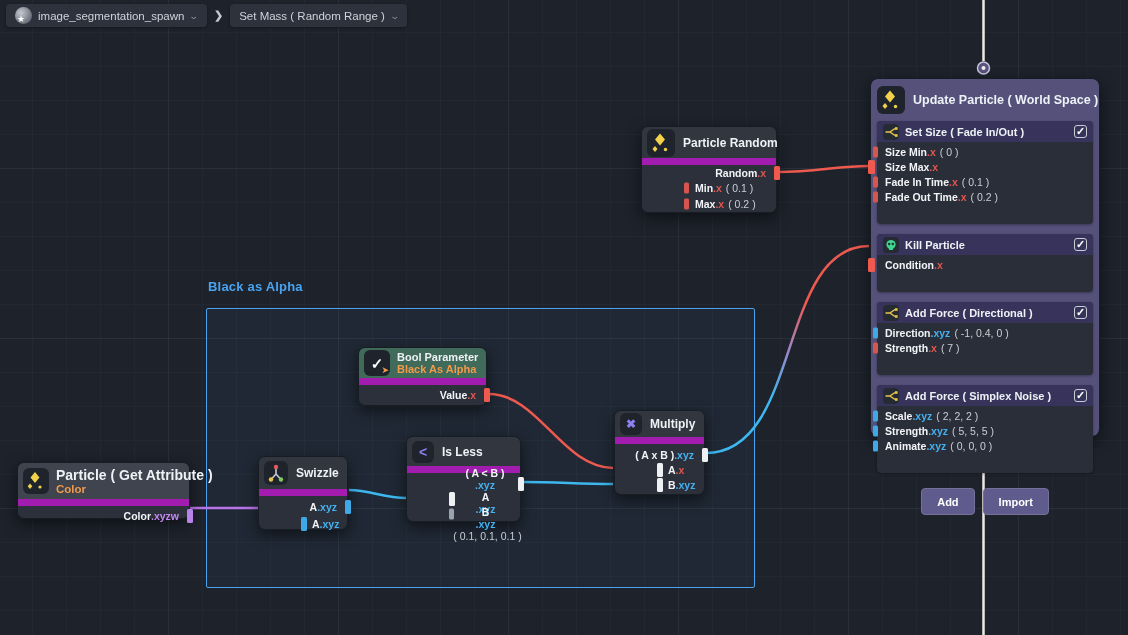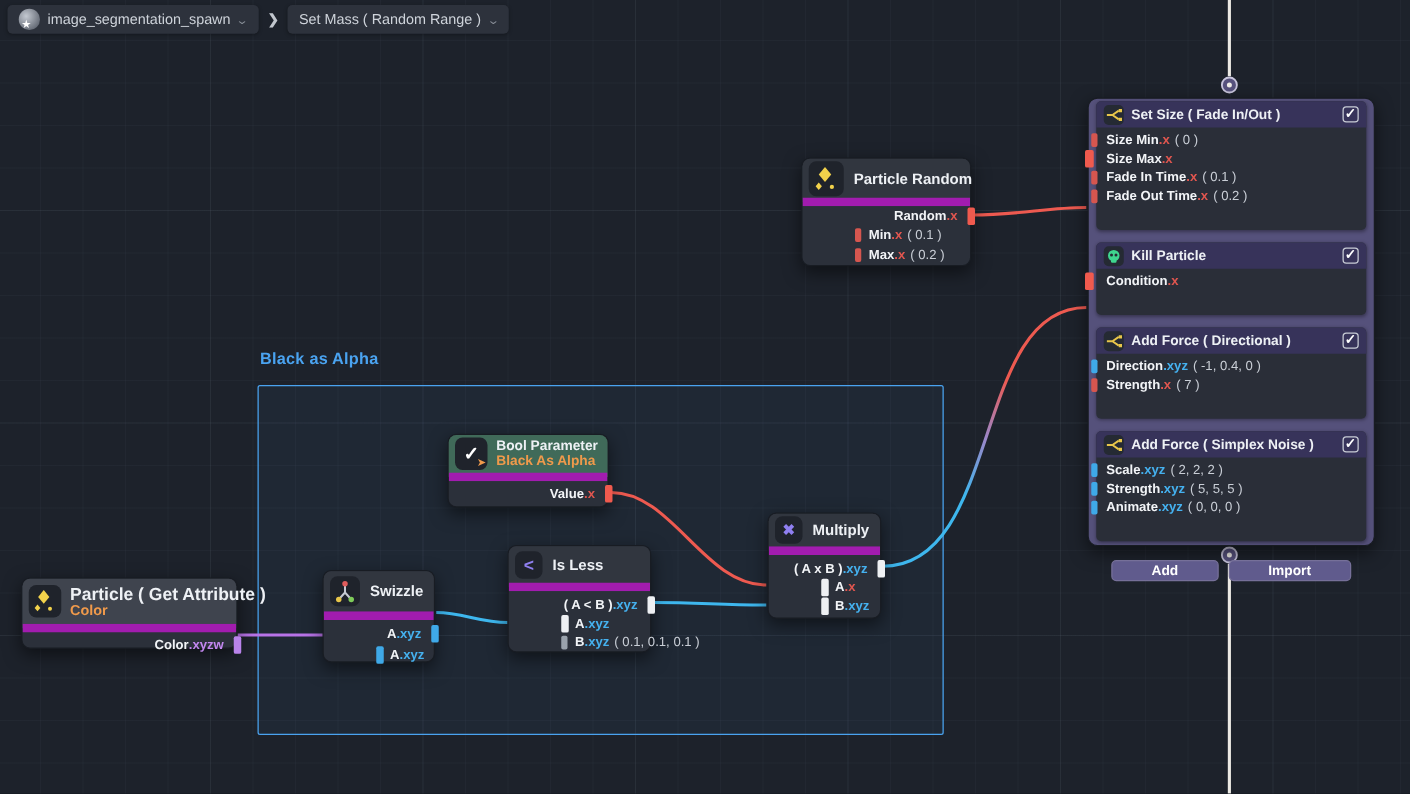--- a/index.html
+++ b/index.html
@@ -55,21 +55,21 @@
   
   #node-getattr  { left:17px;  top:462px; width:173px; height:57px; }
   #node-getattr .nhdr { background:#3f444e; padding:4px 8px 4px 5px; gap:7px; }
   #node-getattr .body { height:20px; }
   #node-swizzle  { left:258px; top:456px; width:90px;  height:74px; }
   #node-swizzle .rows { padding:2px 0; }
   #node-swizzle .row { height:17px; }
   #node-isless   { left:406px; top:436px; width:115px; height:86px; }
   #node-isless .nhdr { height:36px; }
   #node-isless .rows { padding:3px 0 0; }
-  #node-isless .row { height:15px; }
+  #node-isless .row { height:15px;flex-direction:column; }
   #node-multiply { left:614px; top:410px; width:91px;  height:85px; }
   #node-multiply .nhdr { height:33px; }
   #node-multiply .rows { padding:3px 0 0; }
   #node-multiply .row { height:15px; }
   #node-bool     { left:358px; top:347px; width:129px; height:59px; }
   #node-bool .nhdr { background:#406a59; height:37px; gap:7px; padding:4px 8px 4px 5px; }
   #node-bool .body { height:20px; }
   #node-random   { left:641px; top:126px; width:136px; height:87px; }
   #node-random .nhdr { height:38px; }
   #node-random .row { height:15.5px; }
@@ -87,21 +87,21 @@
   .checkbox { margin-left:auto; width:13px; height:13px; border:1px solid #c9cdd6; border-radius:3px;
     display:flex; align-items:center; justify-content:center; font-size:11px; font-weight:bold;
     color:#fff; line-height:1; }
   .brows { padding:2px 0 20px; }
   .brow { position:relative; display:flex; align-items:center; height:15px; font-size:10.5px;
     padding:0 6px 0 8px; white-space:nowrap; }
   .bport { position:absolute; top:50%; transform:translateY(-50%); left:-4px; width:5px; height:11px; border-radius:1.5px; }
   .bport.conn { left:-9px; width:7px; height:14px; }
   .footer { display:flex; justify-content:center; gap:8px; padding:5px 0 0; }
   .btn { background:#605b8d; border:1px solid #767099; border-radius:4px; color:#fff;
-    font-weight:bold; font-size:11px; height:17px; display:flex; align-items:center; padding:0 31px; }
+    font-weight:bold; font-size:11px; height:27px; display:flex; align-items:center; padding:0 15px; }
 
   
   .crumbbar { position:absolute; left:6px; top:4px; display:flex; align-items:center; gap:7px; z-index:4; }
   .pill { display:flex; align-items:center; gap:6px; background:#2d323c; border-radius:4px;
     height:23px; padding:0 9px; font-size:11.5px; color:#ced3da; box-shadow:0 1px 3px rgba(0,0,0,.3); }
   .chev { color:#8a9099; font-size:9px; transform:scaleX(1.4); }
   .sep { color:#c2c7ce; font-size:11px; font-weight:bold; }
   .vfxasset { width:17px; height:17px; border-radius:50%;
     background:radial-gradient(circle at 35% 35%, #c4c9d1, #666c77 75%);
     position:relative; flex:none; }
@@ -299,20 +299,30 @@
       <div class="row">
         <span class="port in p-red"></span>
         <span class="lbl">Max</span>
           <span class="sx-red">.x</span>
         <span class="val">( 0.2 )</span>
       </div>
     </div>
   </div>
 
   <div class="node" id="node-update">
+    <div class="nhdr">
+      <span class="ibox" style="width:28px;height:28px">
+        <svg width="28" height="28">
+            <polygon points="13,4.5 18,10.5 13,16.5 8,10.5" fill="#f2d24b"></polygon>
+            <polygon points="8,17 10.5,20 8,23 5.5,20" fill="#f2d24b"></polygon>
+            <circle cx="18.5" cy="20.5" r="1.7" fill="#f2d24b"></circle>
+          </svg>
+      </span>
+      <span class="ntitle">Update Particle ( World Space )</span>
+    </div>
     <div class="blocks">
 
       <div class="block">
         <div class="bhdr">
           <span class="bibox">
             <svg width="16" height="16">
                 <path d="M2.5,8 H7 M12,4.5 L7,8 L12,11.5" stroke="#e8c64a" stroke-width="1.5" fill="none"></path>
                 <rect x="12" y="3.2" width="2.6" height="2.6" fill="#e8c64a"></rect>
                 <rect x="12" y="10.2" width="2.6" height="2.6" fill="#e8c64a"></rect>
               </svg>

